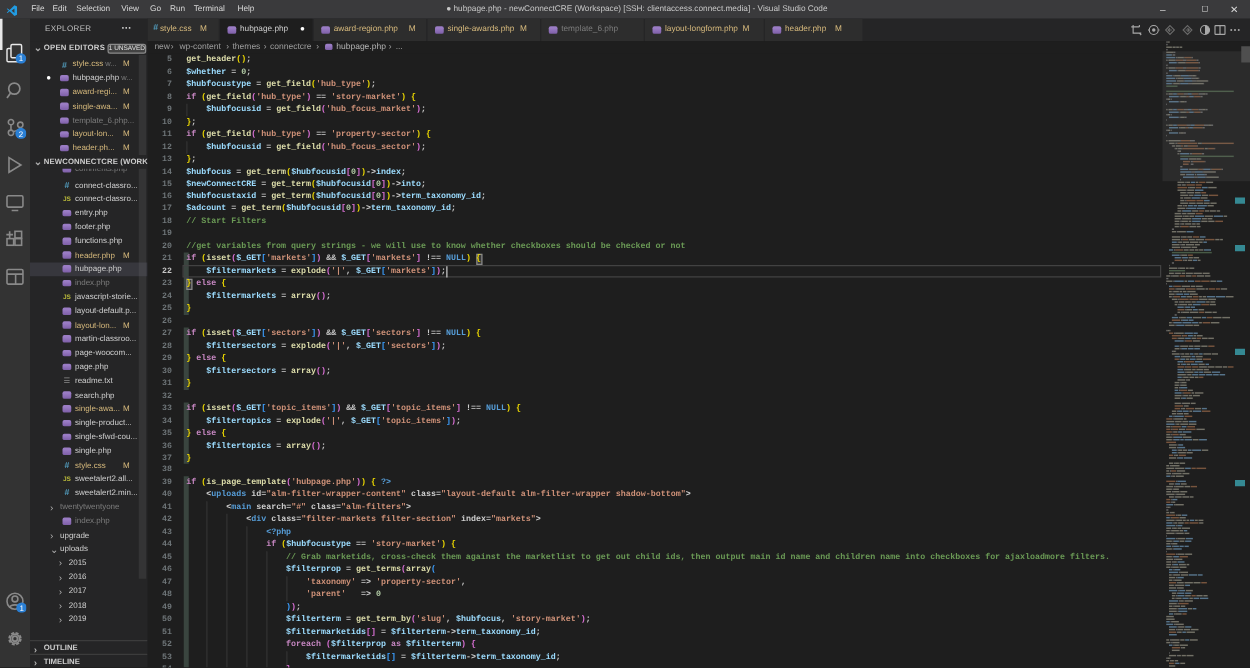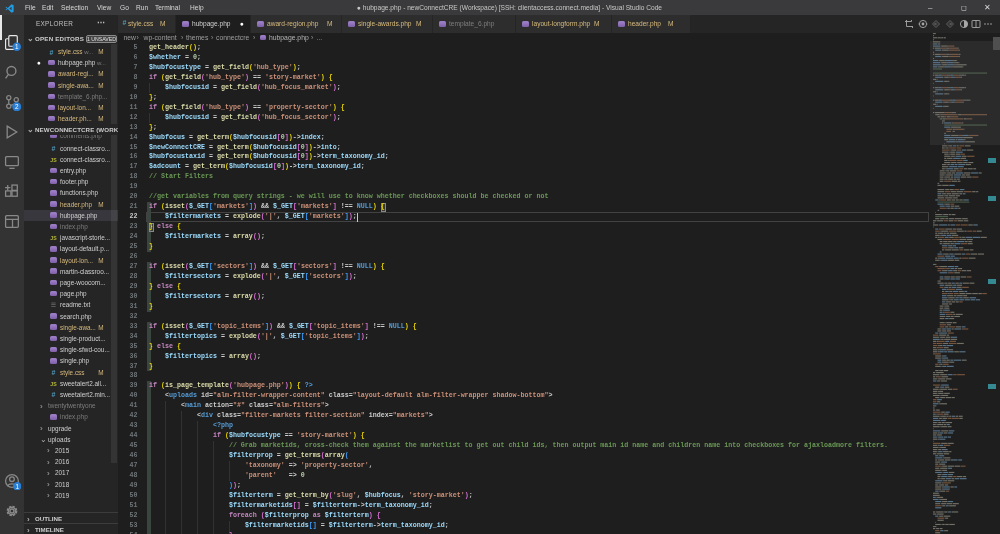--- a/index.html
+++ b/index.html
@@ -508,21 +508,21 @@
 <i class="b1">}</i>
 
 <i class="k">if</i> <i class="b1">(</i><i class="f">isset</i><i class="b2">(</i><i class="v">$_GET</i><i class="b3">[</i><i class="s">'topic_items'</i><i class="b3">]</i><i class="b2">)</i> &amp;&amp; <i class="v">$_GET</i><i class="b2">[</i><i class="s">'topic_items'</i><i class="b2">]</i> !== <i class="t">NULL</i><i class="b1">)</i> <i class="b1">{</i>
     <i class="v">$filtertopics</i> = <i class="f">explode</i><i class="b2">(</i><i class="s">'|'</i>, <i class="v">$_GET</i><i class="b3">[</i><i class="s">'topic_items'</i><i class="b3">]</i><i class="b2">)</i>;
 <i class="b1">}</i> <i class="k">else</i> <i class="b1">{</i>
     <i class="v">$filtertopics</i> = <i class="f">array</i><i class="b2">(</i><i class="b2">)</i>;
 <i class="b1">}</i>
 
 <i class="k">if</i> <i class="b1">(</i><i class="f">is_page_template</i><i class="b2">(</i><i class="s">'hubpage.php'</i><i class="b2">)</i><i class="b1">)</i> <i class="b1">{</i> <i class="t">?&gt;</i>
     &lt;<i class="t">uploads</i> <i class="a">id</i>=<i class="s">"alm-filter-wrapper-content"</i> <i class="a">class</i>=<i class="s">"layout-default alm-filter-wrapper shadow-bottom"</i>&gt;
-        &lt;<i class="t">main</i> <i class="a">action</i>=<i class="s">"#"</i> <i class="a">class</i>=<i class="s">"alm-filters"</i>&gt;
+        &lt;<i class="t">main</i> <i class="a">search</i>=<i class="s">"#"</i> <i class="a">class</i>=<i class="s">"alm-filters"</i>&gt;
             &lt;<i class="t">div</i> <i class="a">class</i>=<i class="s">"filter-markets filter-section"</i> <i class="a">index</i>=<i class="s">"markets"</i>&gt;
                 <i class="t">&lt;?php</i>
                 <i class="k">if</i> <i class="b1">(</i><i class="v">$hubfocustype</i> == <i class="s">'story-market'</i><i class="b1">)</i> <i class="b1">{</i>
                     <i class="c">// Grab marketids, cross-check them against the marketlist to get out child ids, then output main id name and children name into checkboxes for ajaxloadmore filters.</i>
                     <i class="v">$filterprop</i> = <i class="f">get_terms</i><i class="b2">(</i><i class="f">array</i><i class="b3">(</i>
                         <i class="s">'taxonomy'</i> =&gt; <i class="s">'property-sector'</i>,
                         <i class="s">'parent'</i>   =&gt; <i class="n">0</i>
                     <i class="b3">)</i><i class="b2">)</i>;
                     <i class="v">$filterterm</i> = <i class="f">get_term_by</i><i class="b2">(</i><i class="s">'slug'</i>, <i class="v">$hubfocus</i>, <i class="s">'story-market'</i><i class="b2">)</i>;
                     <i class="v">$filtermarketids</i><i class="b2">[</i><i class="b2">]</i> = <i class="v">$filterterm</i>-&gt;<i class="v">term_taxonomy_id</i>;

